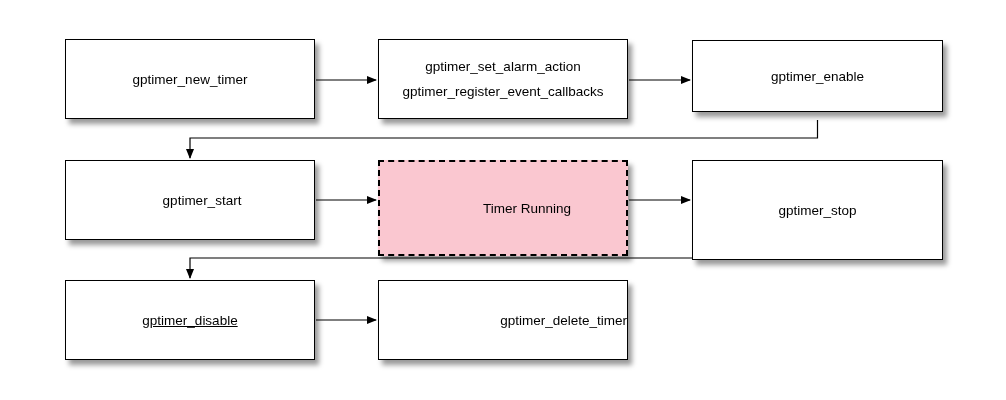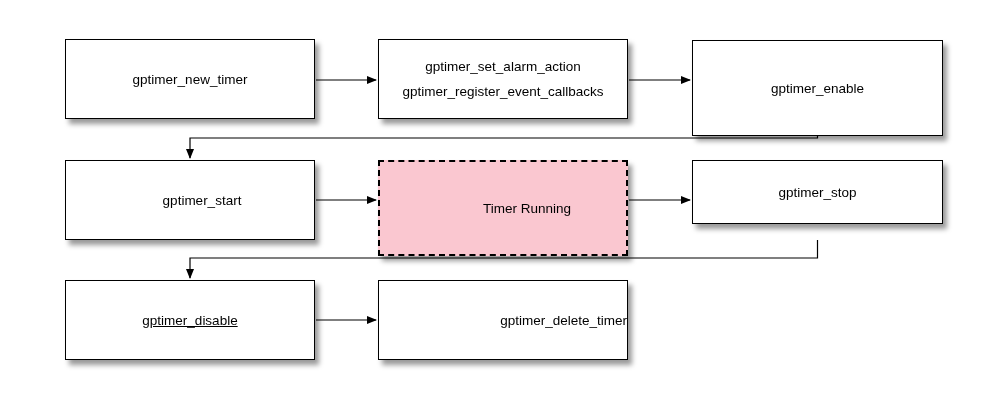--- a/index.html
+++ b/index.html
@@ -50,24 +50,24 @@
     font-size: 13.5px;
     color: var(--text);
     line-height: 25px;
   }
   .node.highlight {
     background: var(--highlight-fill);
     border: 2px dashed var(--node-border);
   }
   .n1 { left: 65px;  top: 39px;  width: 250px; height: 80px; justify-content: center; }
   .n2 { left: 378px; top: 39px;  width: 250px; height: 80px; text-align: center; }
-  .n3 { left: 692px; top: 40px;  width: 251px; height: 96px; }
+  .n3 { left: 692px; top: 40px;  width: 251px; height: 72px; }
   .n4 { left: 65px;  top: 160px; width: 250px; height: 80px; padding-left: 24px; }
   .n5 { left: 378px; top: 160px; width: 250px; height: 96px; padding-left: 48px; }
-  .n6 { left: 692px; top: 160px; width: 251px; height: 64px; }
+  .n6 { left: 692px; top: 160px; width: 251px; height: 100px; }
   .n7 { left: 65px;  top: 280px; width: 250px; height: 80px; text-decoration: underline; }
   .n8 { left: 378px; top: 280px; width: 250px; height: 80px; align-items: flex-end; }
 </style>
 </head>
 <body>
 
 <div class="canvas">
 
   <svg class="connector-layer" viewBox="0 0 1006 400" xmlns="http://www.w3.org/2000/svg">
     <defs>

